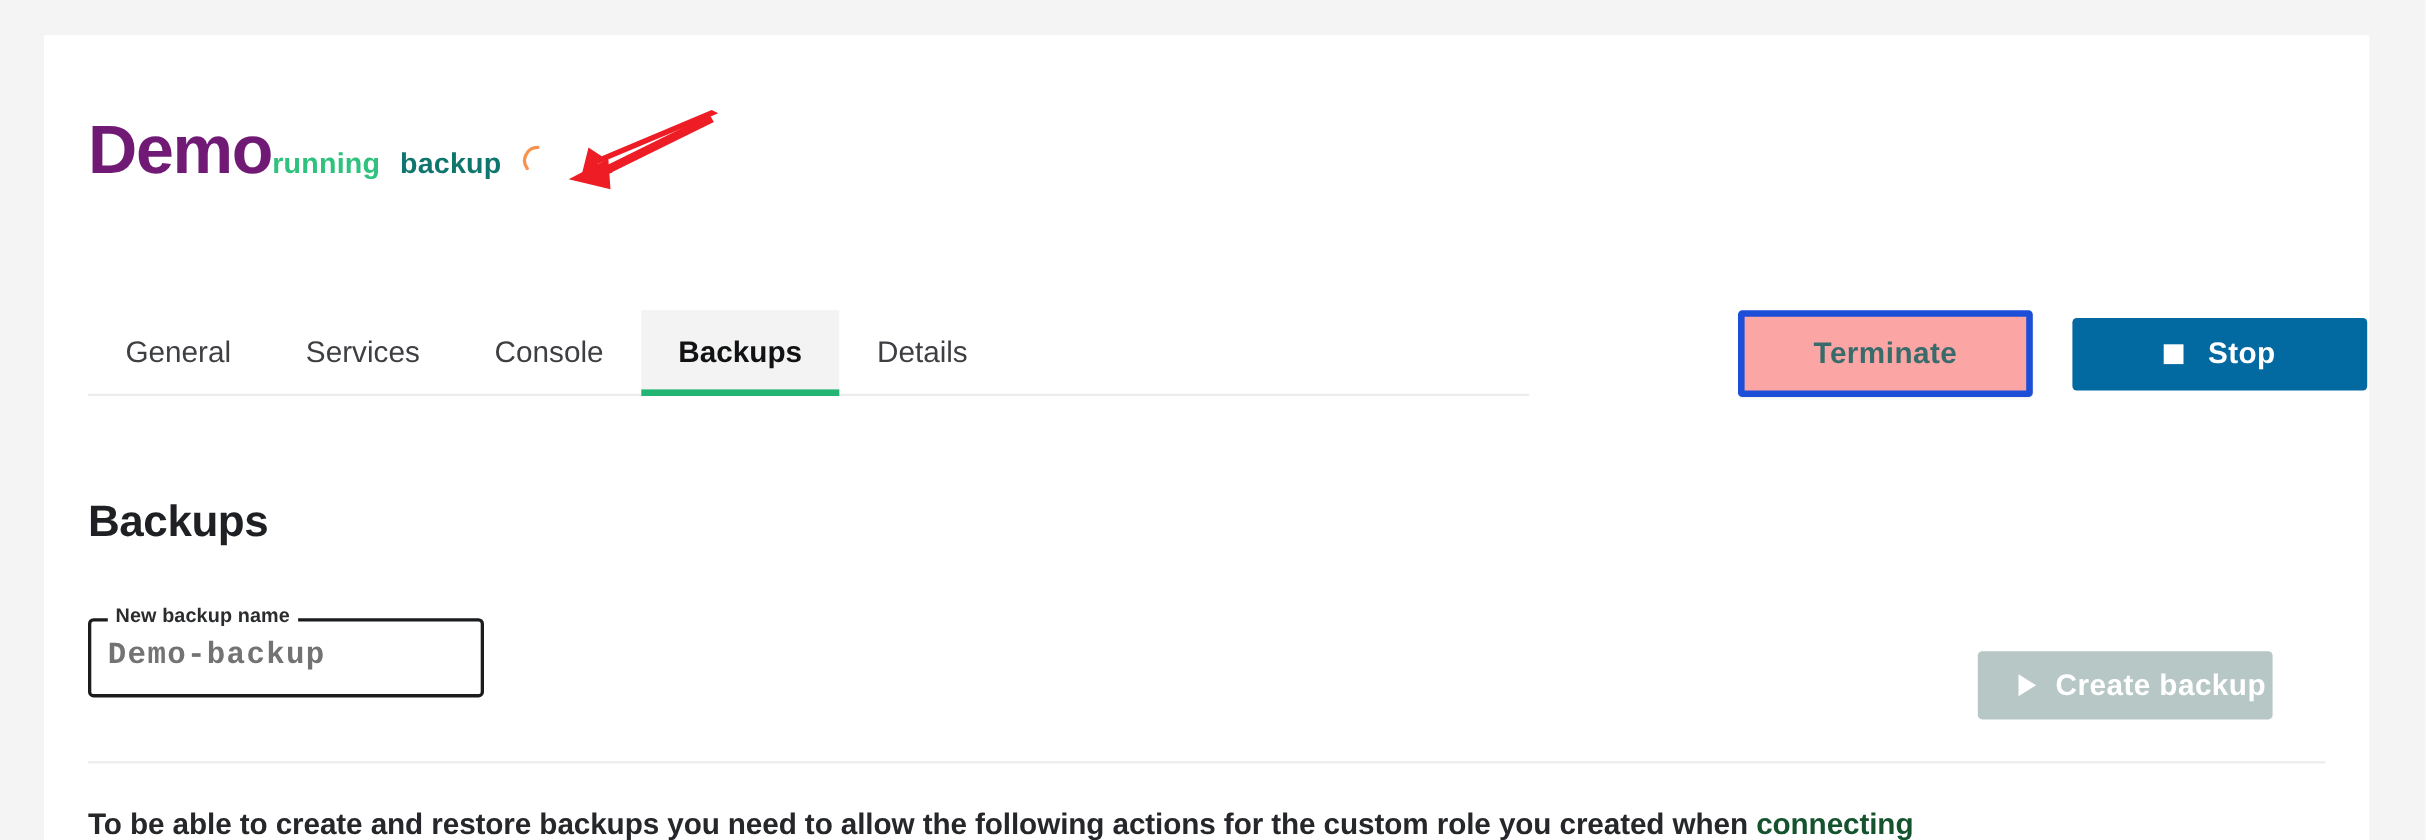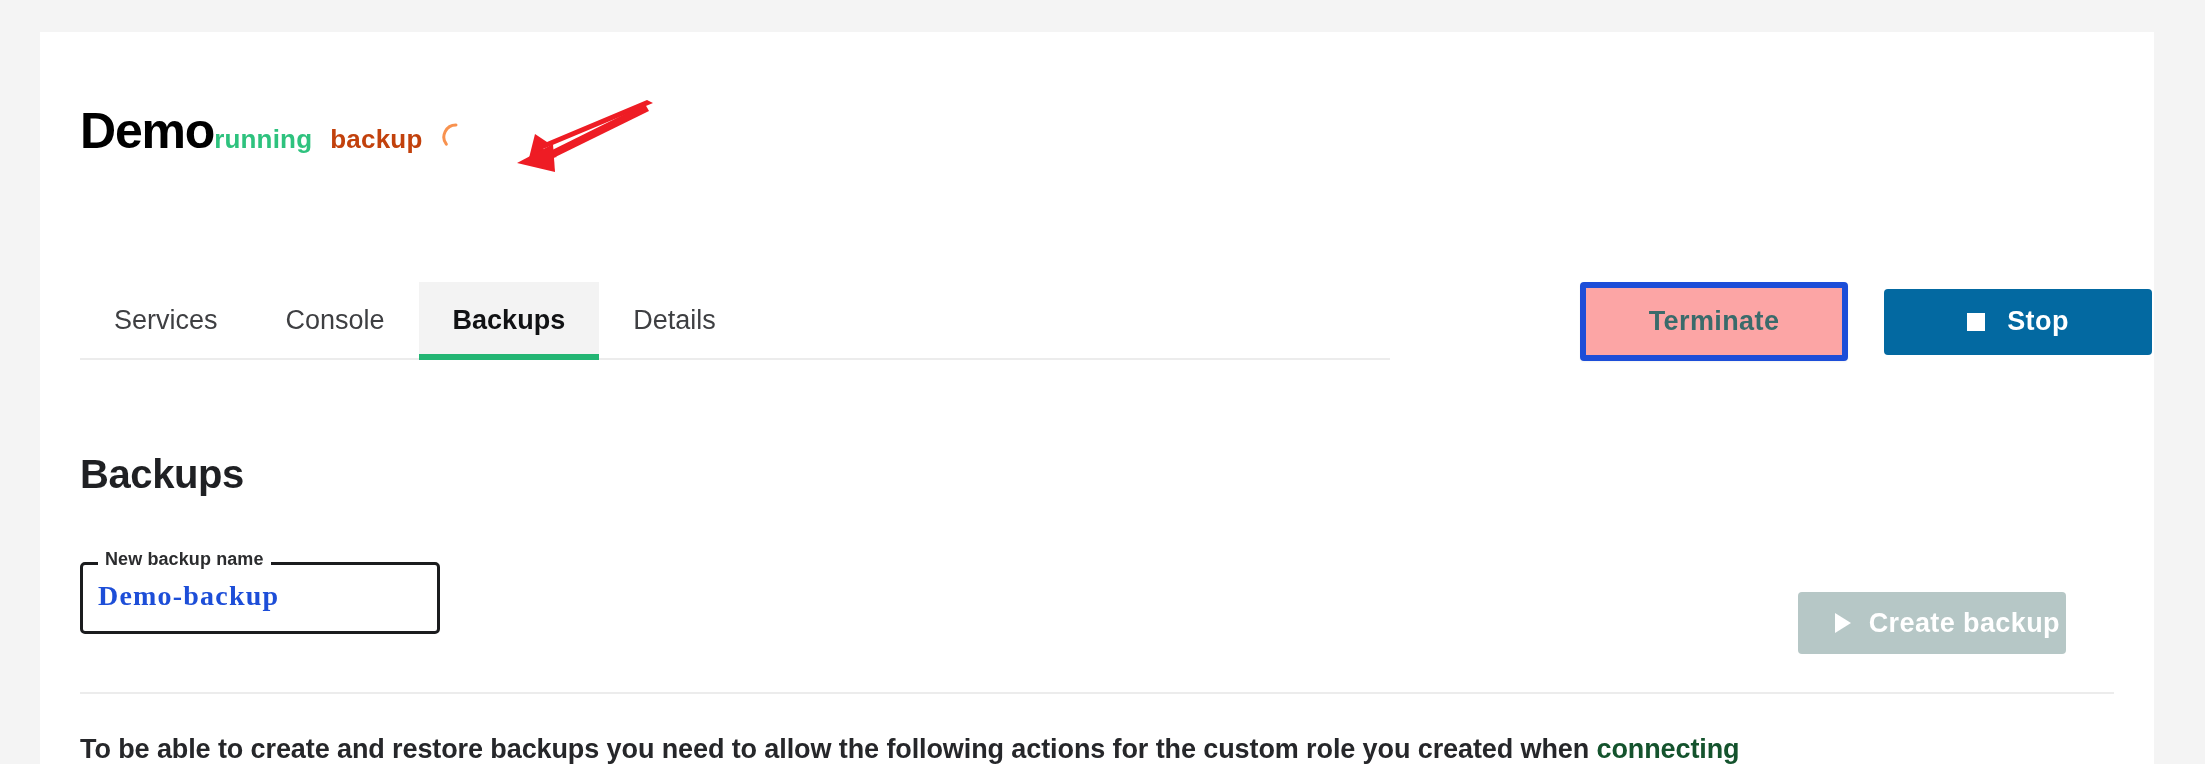--- a/index.html
+++ b/index.html
@@ -29,36 +29,36 @@
   .title-row {
     position: absolute;
     left: 40px;
     top: 74px;
     display: flex;
     align-items: baseline;
     gap: 0;
     white-space: nowrap;
   }
   .app-title {
-    font-size: 50px;
-    font-weight: 700;
-    color: #000000;
+    font-size: 62px;
+    font-weight: 700;
+    color: #701a75;
     letter-spacing: -1.2px;
     line-height: 1;
   }
   .status-running {
     font-size: 26px;
     font-weight: 700;
     color: #2ec27e;
     letter-spacing: 0.2px;
   }
   .status-op {
     font-size: 26px;
     font-weight: 700;
-    color: #c2410c;
+    color: #0f766e;
     margin-left: 18px;
     letter-spacing: 0.2px;
   }
   .spinner {
     display: inline-block;
     width: 30px;
     height: 30px;
     margin-left: 18px;
     position: relative;
     top: 4px;
@@ -196,24 +196,24 @@
   }
   .field-input {
     position: absolute;
     left: 16px;
     top: 3px;
     width: 320px;
     height: 62px;
     border: none;
     outline: none;
     background: transparent;
-    font-family: Liberation Serif, serif;
+    font-family: Liberation Mono, monospace;
     font-size: 28px;
     font-weight: 700;
-    color: #1d4ed8;
+    color: #737373;
     letter-spacing: 1.2px;
   }
 
   
   .create-btn {
     position: absolute;
     left: 1758px;
     top: 560px;
     width: 268px;
     height: 62px;
@@ -283,20 +283,21 @@
 
   <div class="annot-arrow">
     <svg width="160" height="78" viewBox="0 0 160 78" aria-hidden="true">
       <path d="M158 3 L48 49 L62 57 L33 62 L40 34 L52 42 L152 0 Z" fill="#ee1c24"></path>
       <path d="M35 61 L150 4 L154 11 L40 67 Z" fill="#ee1c24"></path>
       <path d="M22 63 L58 44 L60 72 Z" fill="#ee1c24"></path>
     </svg>
   </div>
 
   <div class="tabbar">
+    <button class="tab">General</button>
     <button class="tab">Services</button>
     <button class="tab">Console</button>
     <button class="tab active">Backups</button>
     <button class="tab">Details</button>
   </div>
 
   <div class="header-actions">
     <button class="btn btn-outline">Terminate</button>
     <button class="btn btn-disabled">
       <span class="stop-square"></span>

